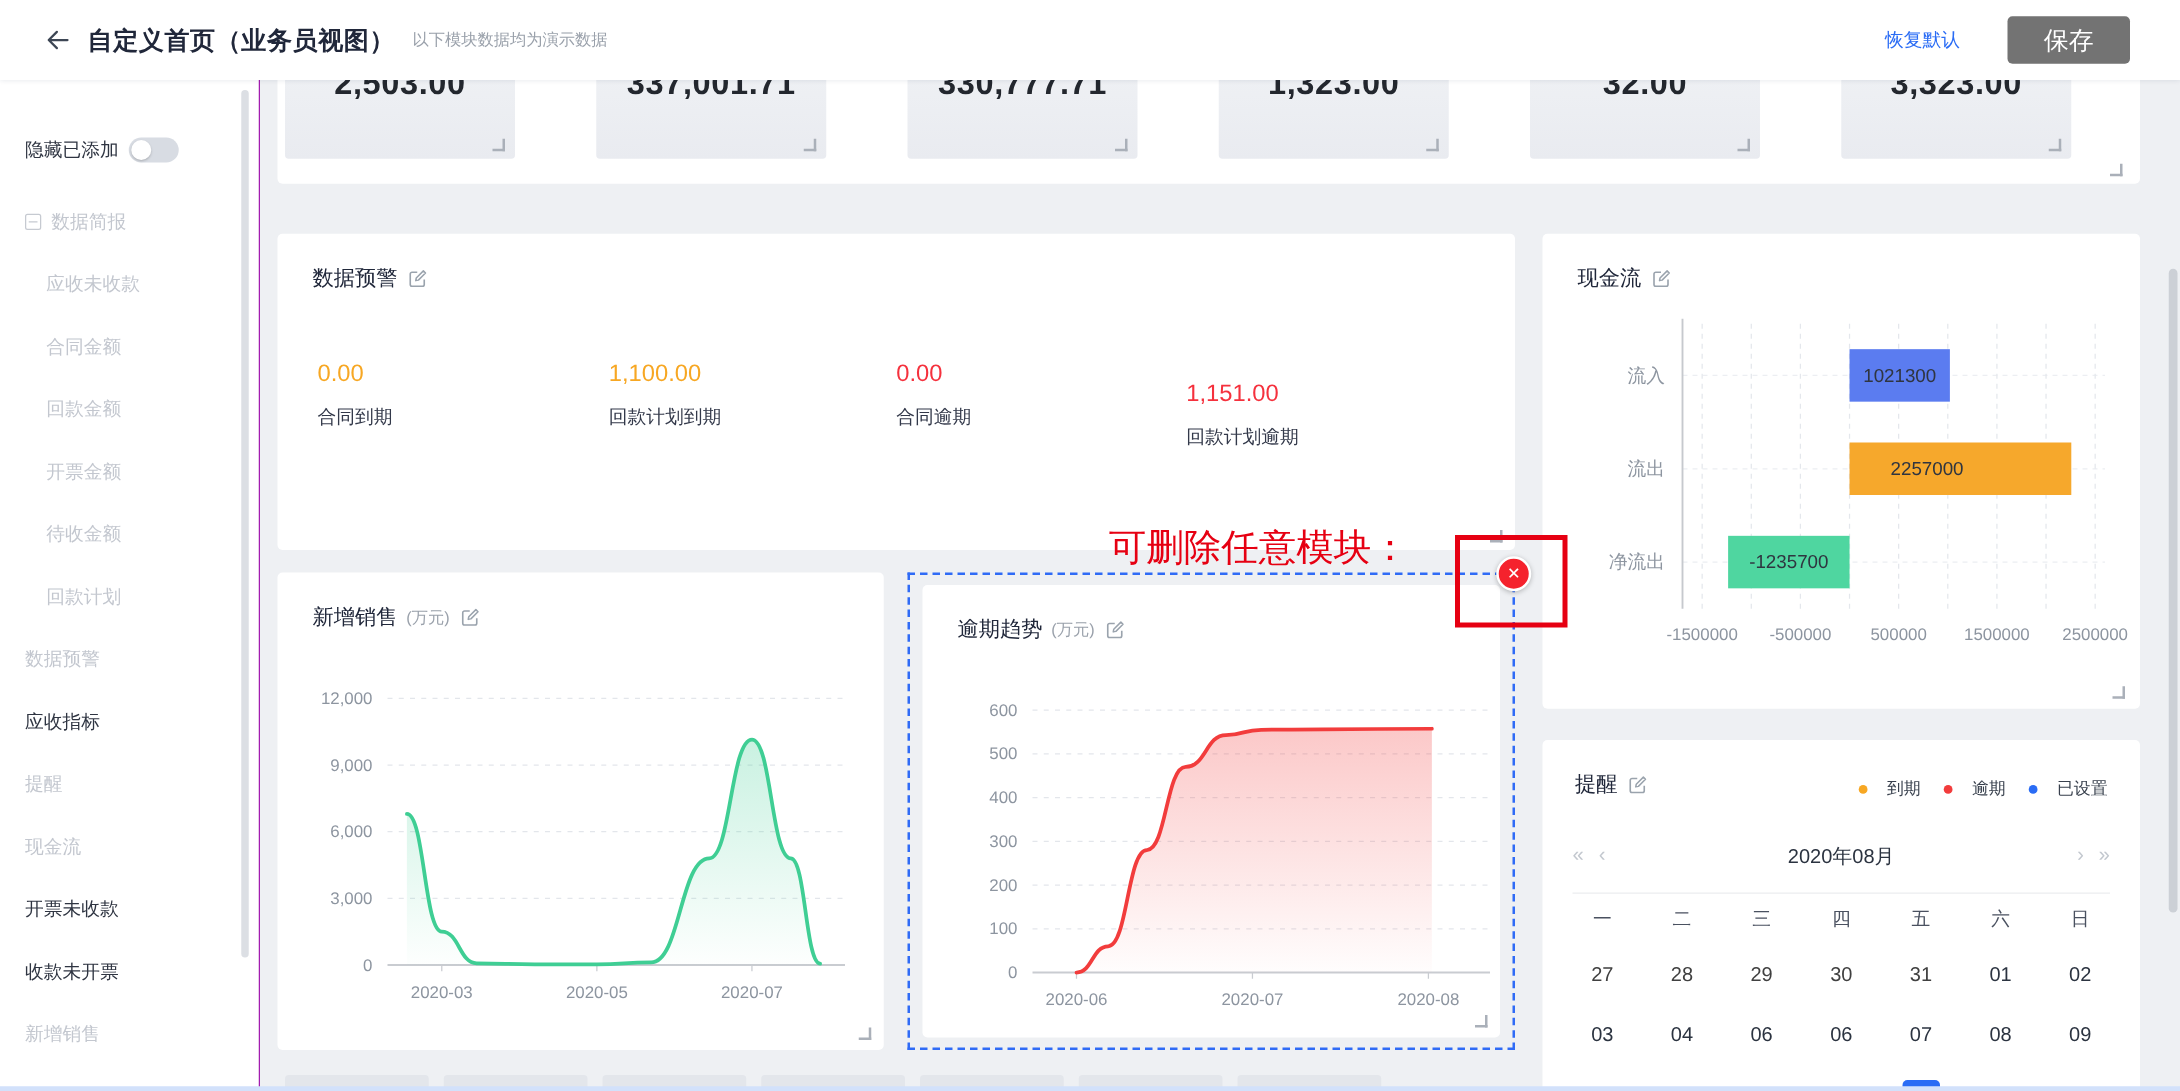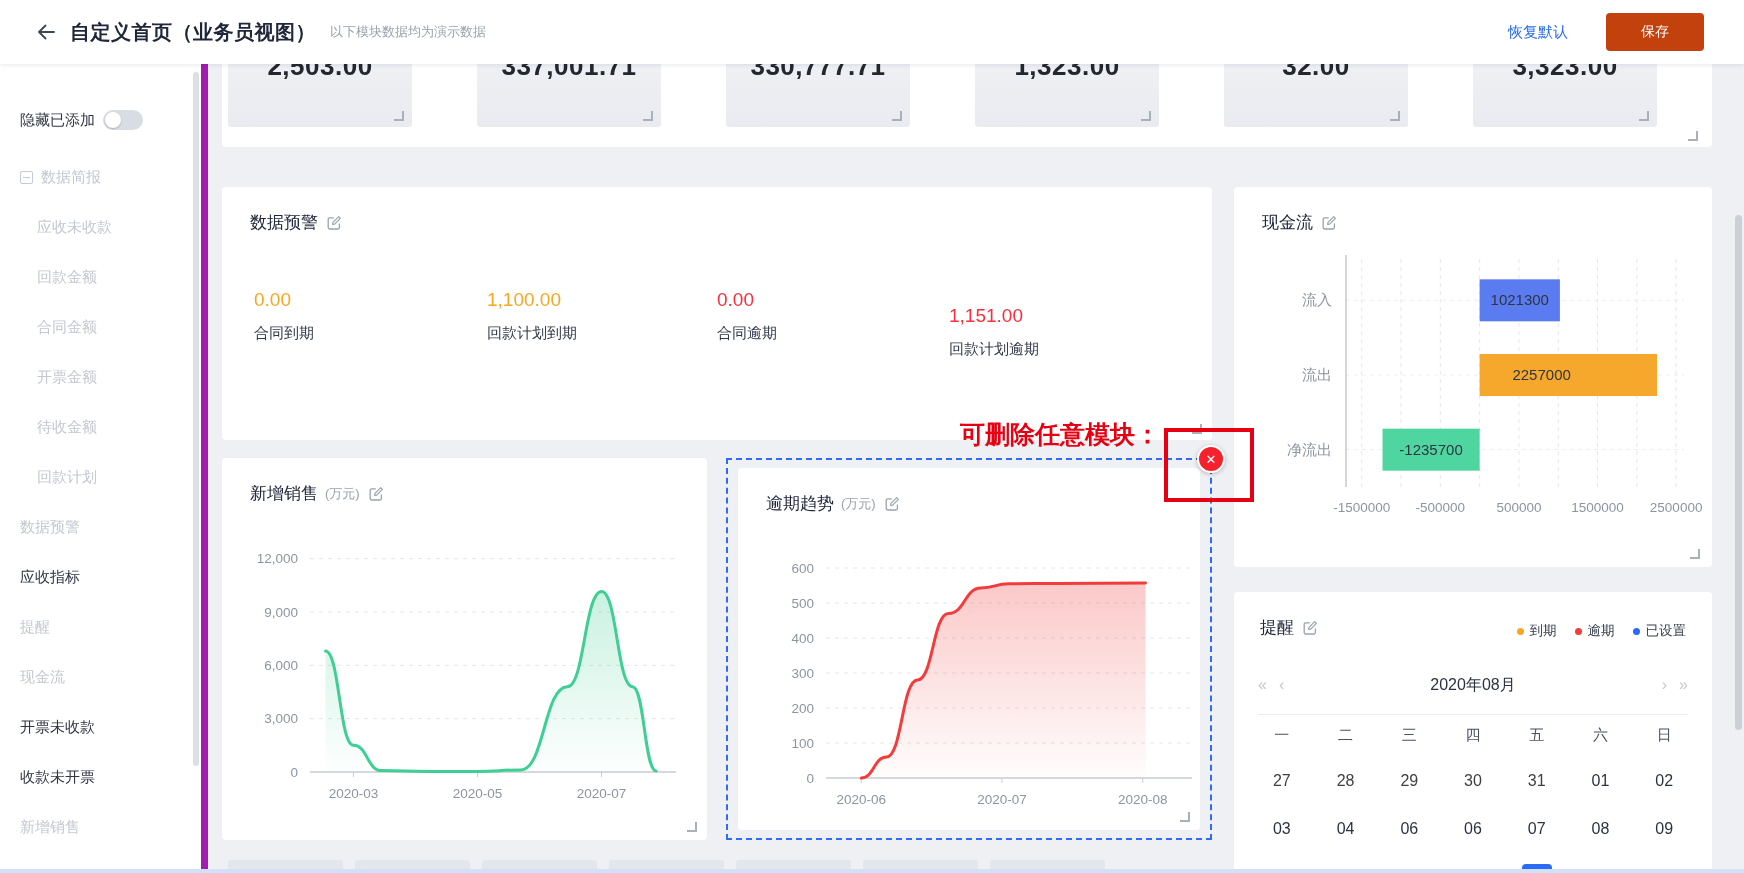--- a/index.html
+++ b/index.html
@@ -7,25 +7,25 @@
   .screen{position:relative;width:1744px;height:873px;background:#eef0f3;overflow:hidden;padding-left:34px;}
 
   
   .header{position:absolute;left:0;top:0;width:1744px;height:64px;background:#fff;z-index:20;
           display:flex;align-items:center;box-shadow:0 1px 4px rgba(20,40,80,.10);}
   .back-btn{margin-left:32px;width:28px;height:28px;display:flex;align-items:center;justify-content:center;cursor:pointer;}
   .page-title{margin-left:10px;font-size:20px;font-weight:600;color:#20273a;letter-spacing:.5px;}
   .page-subtitle{margin-left:14px;font-size:13px;color:#9aa1ab;}
   .header-spacer{flex:1;}
   .restore-link{font-size:15px;color:#2a6cf5;cursor:pointer;margin-right:38px;}
-  .save-btn{width:98px;height:38px;background:#c2410c;color:#fff;font-size:14px;border:none;border-radius:4px;
+  .save-btn{width:98px;height:38px;background:#737373;color:#fff;font-size:20px;border:none;border-radius:4px;
             margin-right:40px;cursor:pointer;}
 
   
-  .sidebar{position:absolute;left:0;top:64px;width:208px;height:809px;background:#fff;z-index:10;border-right:7px solid #a21caf;}
+  .sidebar{position:absolute;left:0;top:64px;width:208px;height:809px;background:#fff;z-index:10;border-right:1px solid #a21caf;}
   .sb-scrollbar{position:absolute;left:193px;top:8px;width:6px;height:694px;background:#dcdfe4;border-radius:3px;}
   .toggle-row{padding:44px 0 0 20px;display:flex;align-items:center;height:68px;}
   .toggle-label{font-size:15px;color:#2f3542;}
   .toggle{margin-left:8px;width:40px;height:20px;border-radius:10px;background:#d8dce3;position:relative;cursor:pointer;}
   .toggle-knob{position:absolute;left:2px;top:2px;width:16px;height:16px;border-radius:50%;background:#fff;box-shadow:0 1px 2px rgba(0,0,0,.2);}
   .sb-list{margin-top:20px;}
   .sb-item{height:50px;display:flex;align-items:center;padding-left:20px;font-size:15px;cursor:pointer;}
   .sb-item.sub{padding-left:37px;}
   .sb-item.added{color:#c3c7cf;}
   .sb-item.addable{color:#2f3542;}
@@ -56,28 +56,28 @@
   
   .sales-panel{left:222px;top:458px;width:485px;height:382px;}
   
   .selection{position:absolute;left:726px;top:458px;width:486px;height:382px;border:2px dashed #2f6bf6;z-index:5;}
   .overdue-card{position:absolute;left:10px;top:8px;right:10px;bottom:8px;background:#fff;border-radius:4px;}
   .delete-btn{position:absolute;right:-15px;top:-15px;width:28px;height:28px;border-radius:50%;background:#f5222d;border:2px solid #fff;
               color:#fff;font-size:13px;font-weight:700;display:flex;align-items:center;justify-content:center;cursor:pointer;
               box-shadow:0 1px 4px rgba(0,0,0,.25);z-index:45;}
 
   
-  .annotation-text{position:absolute;left:882px;top:418px;width:278px;text-align:right;z-index:40;
-    font-family:"Liberation Serif","DejaVu Serif",serif;font-weight:700;font-size:25px;color:#e60012;}
+  .annotation-text{position:absolute;left:849px;top:418px;width:278px;text-align:right;z-index:40;
+    font-family:"Liberation Serif","DejaVu Serif",serif;font-weight:400;font-size:30px;color:#e60012;}
   .annotation-box{position:absolute;left:1164px;top:428px;width:90px;height:74px;border:4px solid #e60012;z-index:25;}
 
   
   .rm-panel{left:1234px;top:592px;width:478px;height:320px;}
   .rm-legend{position:absolute;right:26px;top:30px;display:flex;gap:18px;align-items:center;}
-  .lg-item{display:flex;align-items:center;gap:6px;font-size:13.5px;color:#38404d;}
+  .lg-item{display:flex;align-items:center;gap:16px;font-size:13.5px;color:#38404d;}
   .lg-dot{width:7px;height:7px;border-radius:50%;}
   .cal-nav{position:absolute;left:24px;right:24px;top:80px;height:26px;display:flex;align-items:center;}
   .cal-arrows{display:flex;gap:12px;color:#c3c8cf;font-size:16px;cursor:pointer;}
   .cal-month{flex:1;text-align:center;font-size:16px;color:#2b3340;}
   .cal-divider{position:absolute;left:24px;right:24px;top:122px;height:1px;background:#ebedf0;}
   .cal-grid-row{position:absolute;left:16px;right:16px;display:flex;}
   .cal-cell{flex:1;text-align:center;}
   .weekday{font-size:15px;color:#4a5160;}
   .day{font-size:16px;color:#2b3340;display:inline-block;min-width:30px;height:26px;line-height:26px;border-radius:4px;cursor:pointer;}
   .day.muted{color:#404040;}
@@ -117,24 +117,24 @@
     </div>
     <div class="sb-list" id="sidebar-list">
         <div class="sb-item added">
           <span class="collapse-box"></span>
           <span>数据简报</span>
         </div>
         <div class="sb-item sub added">
           <span>应收未收款</span>
         </div>
         <div class="sb-item sub added">
+          <span>合同金额</span>
+        </div>
+        <div class="sb-item sub added">
           <span>回款金额</span>
-        </div>
-        <div class="sb-item sub added">
-          <span>合同金额</span>
         </div>
         <div class="sb-item sub added">
           <span>开票金额</span>
         </div>
         <div class="sb-item sub added">
           <span>待收金额</span>
         </div>
         <div class="sb-item sub added">
           <span>回款计划</span>
         </div>

